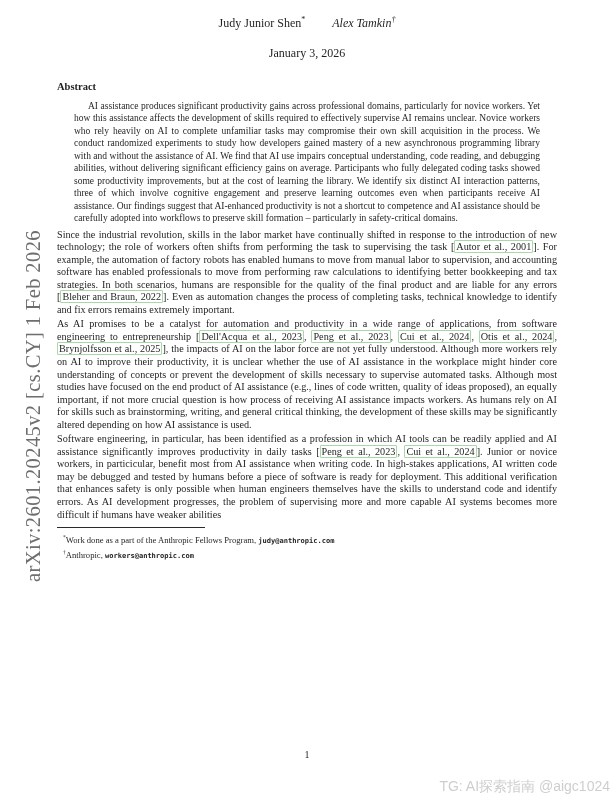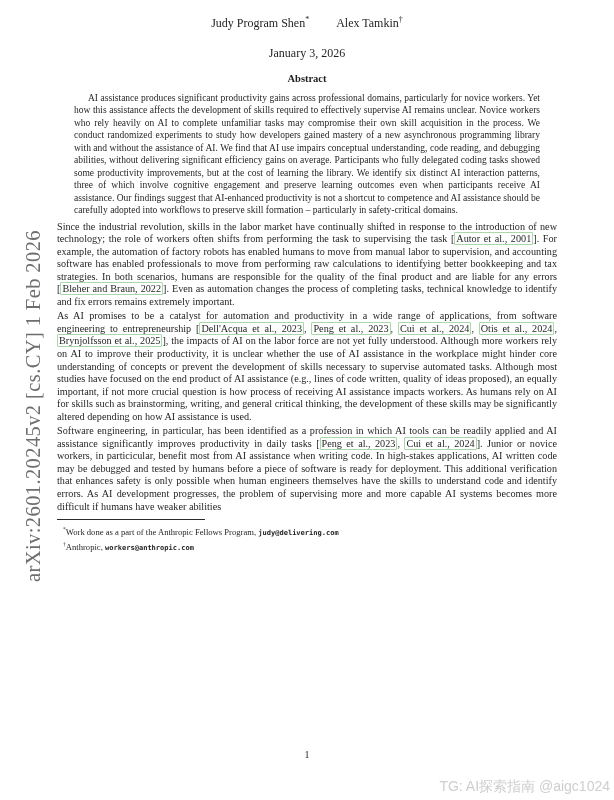--- a/index.html
+++ b/index.html
@@ -43,30 +43,30 @@
     text-align: center;
     font-size: 17.5px;
     font-weight: normal;
     letter-spacing: 0.2px;
   }
   .authors {
     margin-top: 15px;
     text-align: center;
     font-size: 12px;
   }
-  .author + .author { margin-left: 24px; }
+  .author + .author { margin-left: 24px; font-style: italic; }
   .author sup { font-size: 8px; }
   .date {
     margin-top: 15px;
     text-align: center;
     font-size: 12px;
   }
   .abstract-heading {
-    margin-top: 12px;
-    text-align: center;
+    margin-top: 20px;
+    text-align: left;
     font-weight: bold;
     font-size: 10.5px;
   }
   .abstract-text {
     width: 466px;
     margin: 8px auto 4px auto;
     font-size: 9.5px;
     line-height: 12.45px;
     text-align: justify;
     text-indent: 14px;
@@ -127,40 +127,40 @@
 <body>
 
 <div class="page">
 
   <div class="arxiv-sidebar">arXiv:2601.20245v2  [cs.CY]  1 Feb 2026</div>
 
   <div class="content">
 
 
     <div class="authors">
-      <span class="author"><span>Judy Program Shen</span><sup>*</sup></span>
+      <span class="author"><span>Judy Junior Shen</span><sup>*</sup></span>
       <span class="author"><span>Alex Tamkin</span><sup>†</sup></span>
     </div>
 
     <div class="date">January 3, 2026</div>
 
     <div class="abstract-heading">Abstract</div>
 
     <p class="abstract-text">AI assistance produces significant productivity gains across professional domains, particularly for novice workers. Yet how this assistance affects the development of skills required to effectively supervise AI remains unclear. Novice workers who rely heavily on AI to complete unfamiliar tasks may compromise their own skill acquisition in the process. We conduct randomized experiments to study how developers gained mastery of a new asynchronous programming library with and without the assistance of AI. We find that AI use impairs conceptual understanding, code reading, and debugging abilities, without delivering significant efficiency gains on average. Participants who fully delegated coding tasks showed some productivity improvements, but at the cost of learning the library. We identify six distinct AI interaction patterns, three of which involve cognitive engagement and preserve learning outcomes even when participants receive AI assistance. Our findings suggest that AI-enhanced productivity is not a shortcut to competence and AI assistance should be carefully adopted into workflows to preserve skill formation – particularly in safety-critical domains.</p>
 
 
     <div class="body-text">
       <p>Since the industrial revolution, skills in the labor market have continually shifted in response to the introduction of new technology; the role of workers often shifts from performing the task to supervising the task [<span class="seg-cite">Autor et al., 2001</span>]. For example, the automation of factory robots has enabled humans to move from manual labor to supervision, and accounting software has enabled professionals to move from performing raw calculations to identifying better bookkeeping and tax strategies. In both scenarios, humans are responsible for the quality of the final product and are liable for any errors [<span class="seg-cite">Bleher and Braun, 2022</span>]. Even as automation changes the process of completing tasks, technical knowledge to identify and fix errors remains extremely important.</p>
       <p>As AI promises to be a catalyst for automation and productivity in a wide range of applications, from software engineering to entrepreneurship [<span class="seg-cite">Dell'Acqua et al., 2023</span>, <span class="seg-cite">Peng et al., 2023</span>, <span class="seg-cite">Cui et al., 2024</span>, <span class="seg-cite">Otis et al., 2024</span>, <span class="seg-cite">Brynjolfsson et al., 2025</span>], the impacts of AI on the labor force are not yet fully understood. Although more workers rely on AI to improve their productivity, it is unclear whether the use of AI assistance in the workplace might hinder core understanding of concepts or prevent the development of skills necessary to supervise automated tasks. Although most studies have focused on the end <span class="seg-em">product</span> of AI assistance (e.g., lines of code written, quality of ideas proposed), an equally important, if not more crucial question is how <span class="seg-em">process</span> of receiving AI assistance impacts workers. As humans rely on AI for skills such as brainstorming, writing, and general critical thinking, the development of these skills may be significantly altered depending on how AI assistance is used.</p>
       <p>Software engineering, in particular, has been identified as a profession in which AI tools can be readily applied and AI assistance significantly improves productivity in daily tasks [<span class="seg-cite">Peng et al., 2023</span>, <span class="seg-cite">Cui et al., 2024</span>]. Junior or novice workers, in particicular, benefit most from AI assistance when writing code. In high-stakes applications, AI written code may be debugged and tested by humans before a piece of software is ready for deployment. This additional verification that enhances safety is only possible when human engineers themselves have the skills to understand code and identify errors. As AI development progresses, the problem of supervising more and more capable AI systems becomes more difficult if humans have weaker abilities</p>
     </div>
 
     <div class="footnote-area">
       <div class="footnote-rule"></div>
-      <p class="footnote"><sup class="seg-sup">*</sup>Work done as a part of the Anthropic Fellows Program, <span class="seg-mono">judy@delivering.com</span></p>
+      <p class="footnote"><sup class="seg-sup">*</sup>Work done as a part of the Anthropic Fellows Program, <span class="seg-mono">judy@anthropic.com</span></p>
       <p class="footnote"><sup class="seg-sup">†</sup>Anthropic, <span class="seg-mono">workers@anthropic.com</span></p>
     </div>
 
   </div>
 
   <div class="page-number">1</div>
 
   <div class="watermark">TG: AI探索指南 @aigc1024</div>
 
 </div>

